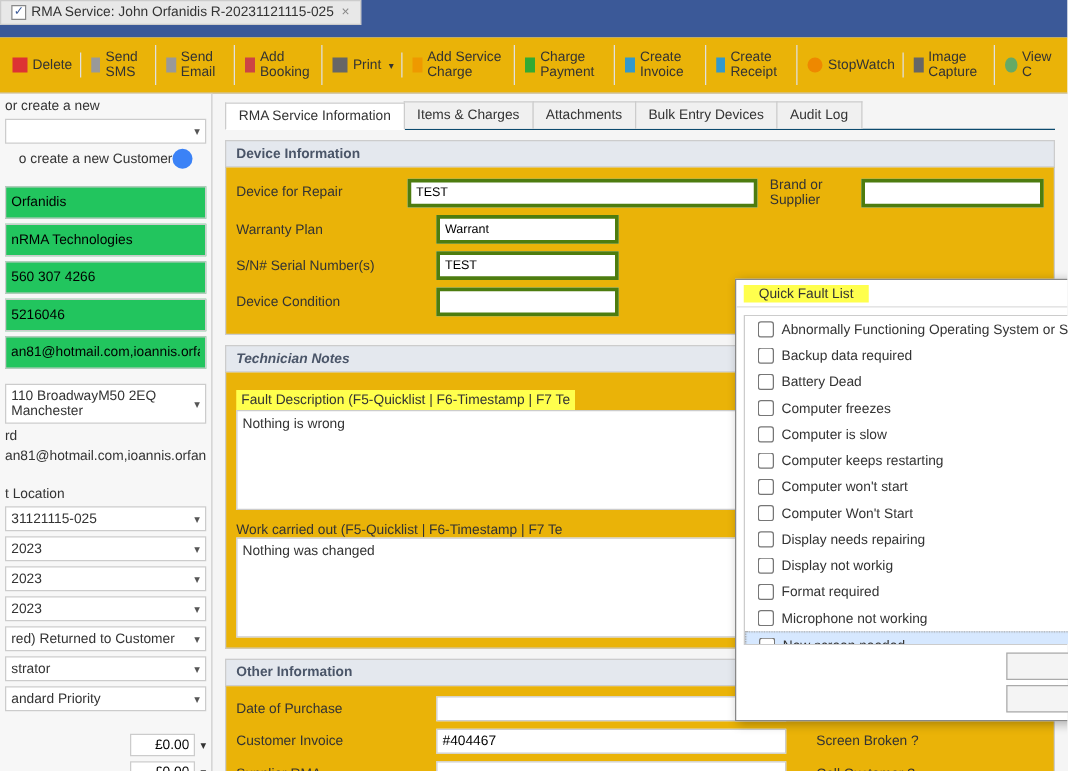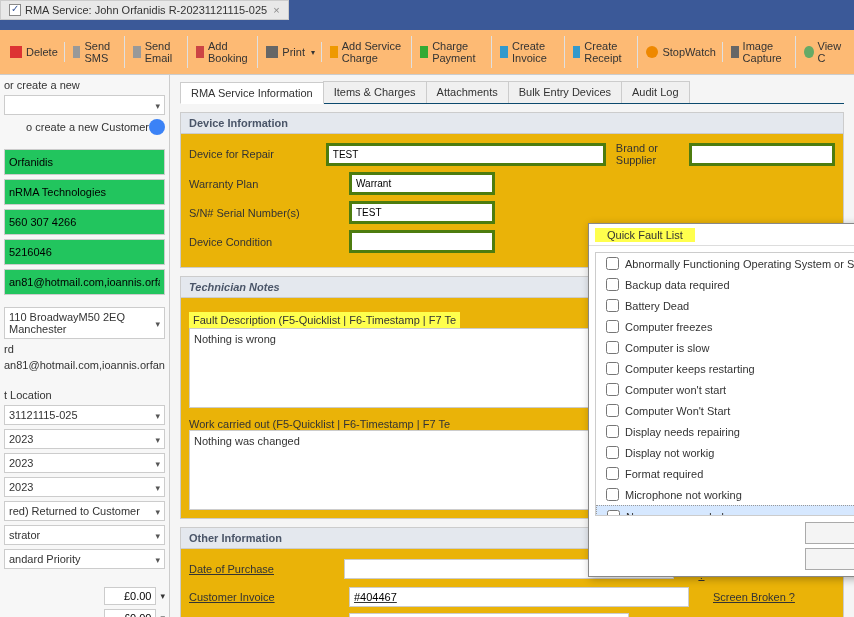--- a/index.html
+++ b/index.html
@@ -1,20 +1,20 @@
 <!DOCTYPE html>
 <html><head>
 <meta charset="utf-8">
 <style>
   * { box-sizing: border-box; }
   body { margin: 0; padding: 0; font-family: "Segoe UI", Tahoma, sans-serif; font-size: 11px; color: #333; background: #f5f5f5; overflow: hidden; width: 854px; height: 617px; }
   .ribbon-top { background: #3b5998; height: 20px; display: flex; align-items: center; }
   .doc-tab { background: #e8e8e8; height: 20px; display: inline-flex; align-items: center; padding: 0 8px; border: 1px solid #ccc; margin-left: 0; font-size: 11px; }
   .doc-tab .x { margin-left: 6px; color: #888; cursor: pointer; }
-  .ribbon-cmds { background: #fdba74; border-bottom: 1px solid #ccc; padding: 6px 4px; display: flex; gap: 2px; align-items: center; }
+  .ribbon-cmds { background: #eab308; border-bottom: 1px solid #ccc; padding: 6px 4px; display: flex; gap: 2px; align-items: center; }
   .cmd { display: inline-flex; align-items: center; gap: 4px; padding: 4px 6px; border-right: 1px solid #e0e0e0; color: #333; cursor: pointer; }
   .cmd:last-child { border-right: none; }
   .cmd .ico { width: 12px; height: 12px; display: inline-block; }
   .main { display: flex; height: calc(617px - 20px - 34px); }
   .left-pane { width: 170px; background: #f7f7f7; padding: 4px; border-right: 1px solid #ccc; overflow: hidden; }
   .lp-row { margin-bottom: 4px; }
   .lp-input { width: 100%; border: 1px solid #ccc; background: #22c55e; padding: 6px 4px; font-size: 11px; }
   .lp-plus { width: 16px; height: 16px; background: #3b82f6; border-radius: 50%; display: inline-block; }
   .lp-text { font-size: 11px; color: #333; }
   .right-pane { flex: 1; padding: 6px 10px; overflow: hidden; position: relative; }
@@ -24,23 +24,23 @@
   .section-head { background: #e4e8ee; border: 1px solid #ccc; padding: 4px 8px; margin-top: 8px; font-size: 11px; font-weight: bold; color: #4a5568; }
   .section-body { border: 1px solid #ccc; border-top: none; padding: 8px; background: #eab308; }
   .form-row { display: flex; align-items: center; margin-bottom: 6px; }
   .form-label { width: 160px; font-size: 11px; }
   .form-input { flex: 1; border: 3px solid #4d7c0f; padding: 3px 4px; font-size: 10px; background: #fff; }
   .form-input.narrow { flex: 0 0 280px; }
   .brand-label { margin-left: 10px; font-size: 11px; }
   .textarea-block { border: 1px solid #ccc; background: #fff; padding: 4px; height: 80px; font-size: 11px; }
   .fault-header { background: #ffff4d; padding: 2px 4px; font-size: 11px; display: inline-block; }
   .fault-row { margin-top: 6px; }
-  .other-row { display: flex; align-items: center; margin-bottom: 6px; text-decoration: underline; }
+  .other-row { display: flex; align-items: center; margin-bottom: 6px; }
   .other-label { width: 160px; font-size: 11px; }
-  .other-input { width: 340px; border: 1px solid #ccc; padding: 3px 4px; font-size: 11px; background: #fff; }
+  .other-input { width: 280px; border: 1px solid #ccc; padding: 3px 4px; font-size: 11px; background: #fff; }
   .other-q { margin-left: 24px; font-size: 11px; }
   
   .modal { position: absolute; left: 418px; top: 148px; width: 424px; background: #fff; border: 1px solid #888; box-shadow: 2px 2px 8px rgba(0,0,0,0.3); }
   .modal-title-bar { display: flex; align-items: center; justify-content: space-between; height: 22px; padding: 0 6px; border-bottom: 1px solid #ddd; }
   .modal-title { background: #ffff4d; padding: 1px 12px; font-size: 11px; }
   .modal-list { border: 1px solid #ccc; margin: 6px; height: 264px; overflow-y: auto; background: #fff; }
   .ml-item { display: flex; align-items: center; padding: 1px 6px; font-size: 11px; cursor: pointer; }
   .ml-item.sel { background: #d6e8ff; border: 1px dotted #999; }
   .ml-item input { margin-right: 6px; }
   .modal-btns { display: flex; flex-direction: column; gap: 4px; padding: 0 6px 6px 6px; align-items: flex-end; }
@@ -119,21 +119,21 @@
 <div class="main">
 
   <div class="left-pane">
     <div class="lp-row lp-text">or create a new</div>
     <div class="lp-row">
         <div class="lp-combo">
           <span></span>
           <span class="caret"></span>
         </div>
       </div>
-    <div class="lp-row" style="display:flex;align-items:center;justify-content:flex-end">
+    <div class="lp-row" style="display:flex;align-items:center;justify-content:center">
       <span>o create a new Customer</span>
       <span class="lp-plus"></span>
     </div>
     <div style="height:10px"></div>
     <div class="lp-row"><input class="lp-input" value="Orfanidis" style=""></div>
     <div class="lp-row"><input class="lp-input" value="nRMA Technologies" style=""></div>
     <div class="lp-row"><input class="lp-input" value="560 307 4266" style=""></div>
     <div class="lp-row"><input class="lp-input" value="5216046" style=""></div>
     <div class="lp-row"><input class="lp-input" value="an81@hotmail.com,ioannis.orfanidis@gmail.com" style=""></div>
     <div style="height:8px"></div>

